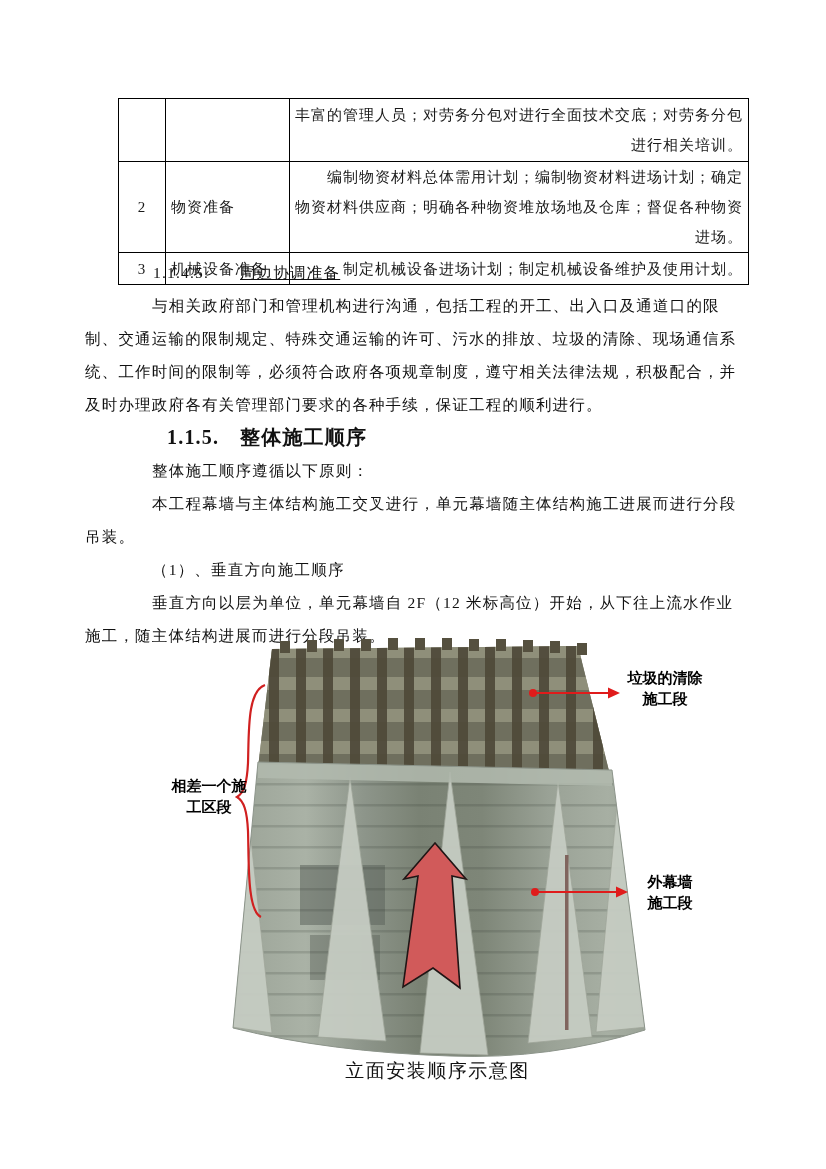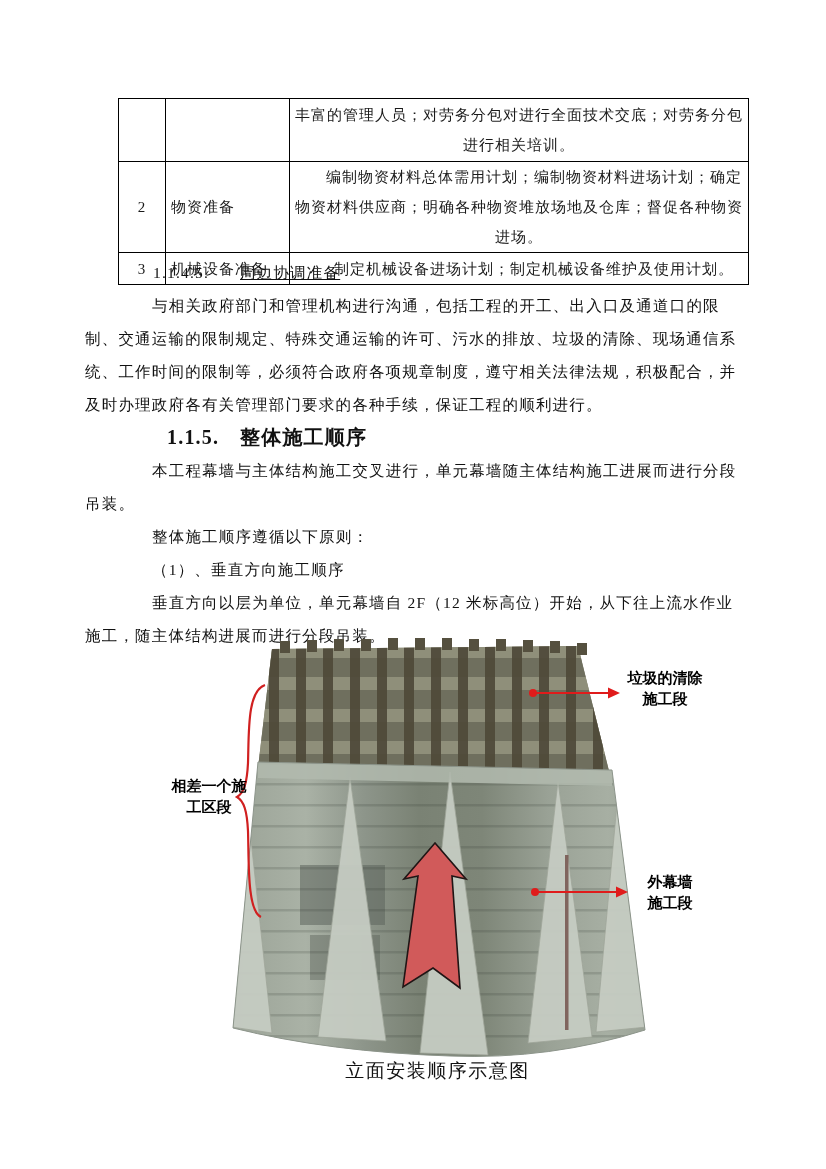--- a/index.html
+++ b/index.html
@@ -13,21 +13,21 @@
     position:absolute;left:118px;top:98px;width:630px;
     border-collapse:collapse;table-layout:fixed;
     font-size:15px;letter-spacing:1px;color:#1a1a1a;
   }
   .prep-table td{
     border:1px solid #000;padding:0 5px;vertical-align:middle;
     line-height:30px;
   }
   .c-num{text-align:center;}
   .c-title{text-align:left;}
-  .c-desc{text-align:center;line-height:31px;}
+  .c-desc{text-align:right;line-height:31px;}
   .row1 td{height:62px;}
   .row2 td{height:58px;}
   .row3 td{height:31px;}
   .ind{text-indent:30px;}
   
   .textcol{
     position:absolute;left:85px;top:256px;width:660px;
     font-size:15.5px;line-height:33px;letter-spacing:1.2px;color:#111;
   }
   .textcol p{margin:0;text-indent:67px;}
@@ -84,22 +84,22 @@
   </table>
 
   <div class="textcol">
     <div class="heading h445">
       <span class="hnum">1.1.4.5.</span><span>周边协调准备</span>
     </div>
     <p>与相关政府部门和管理机构进行沟通，包括工程的开工、出入口及通道口的限制、交通运输的限制规定、特殊交通运输的许可、污水的排放、垃圾的清除、现场通信系统、工作时间的限制等，必须符合政府各项规章制度，遵守相关法律法规，积极配合，并及时办理政府各有关管理部门要求的各种手续，保证工程的顺利进行。</p>
     <div class="heading h115">
       <span class="hnum">1.1.5.</span><span>整体施工顺序</span>
     </div>
+    <p>整体施工顺序遵循以下原则：</p>
     <p>本工程幕墙与主体结构施工交叉进行，单元幕墙随主体结构施工进展而进行分段吊装。</p>
-    <p>整体施工顺序遵循以下原则：</p>
     <p>（1）、垂直方向施工顺序</p>
     <p>垂直方向以层为单位，单元幕墙自 2F（12 米标高位）开始，从下往上流水作业施工，随主体结构进展而进行分段吊装。</p>
   </div>
 
   <div class="figure">
     <svg width="575" height="425" viewBox="0 0 575 425">
       <defs>
         <clipPath id="steelClip">
             <polygon points="122,14 428,11 460,140 108,133"></polygon>
           </clipPath>

